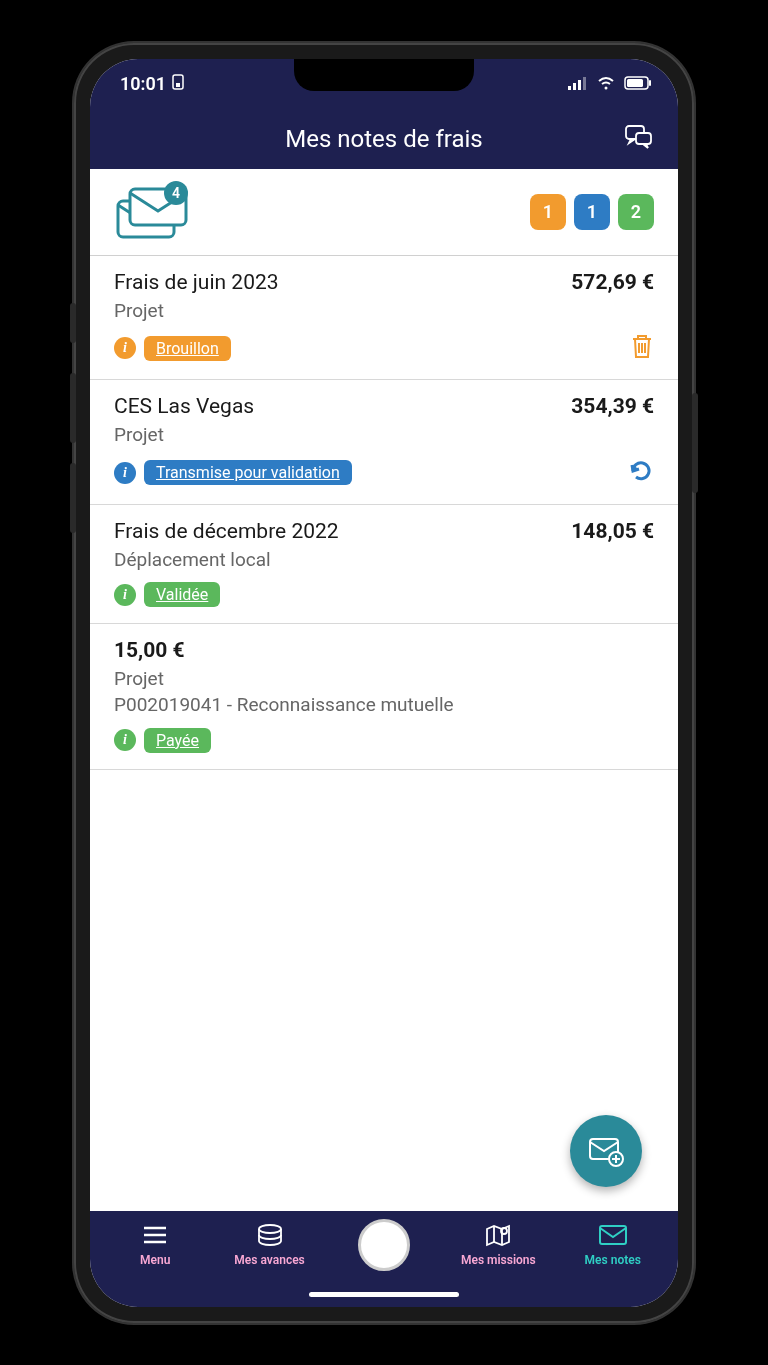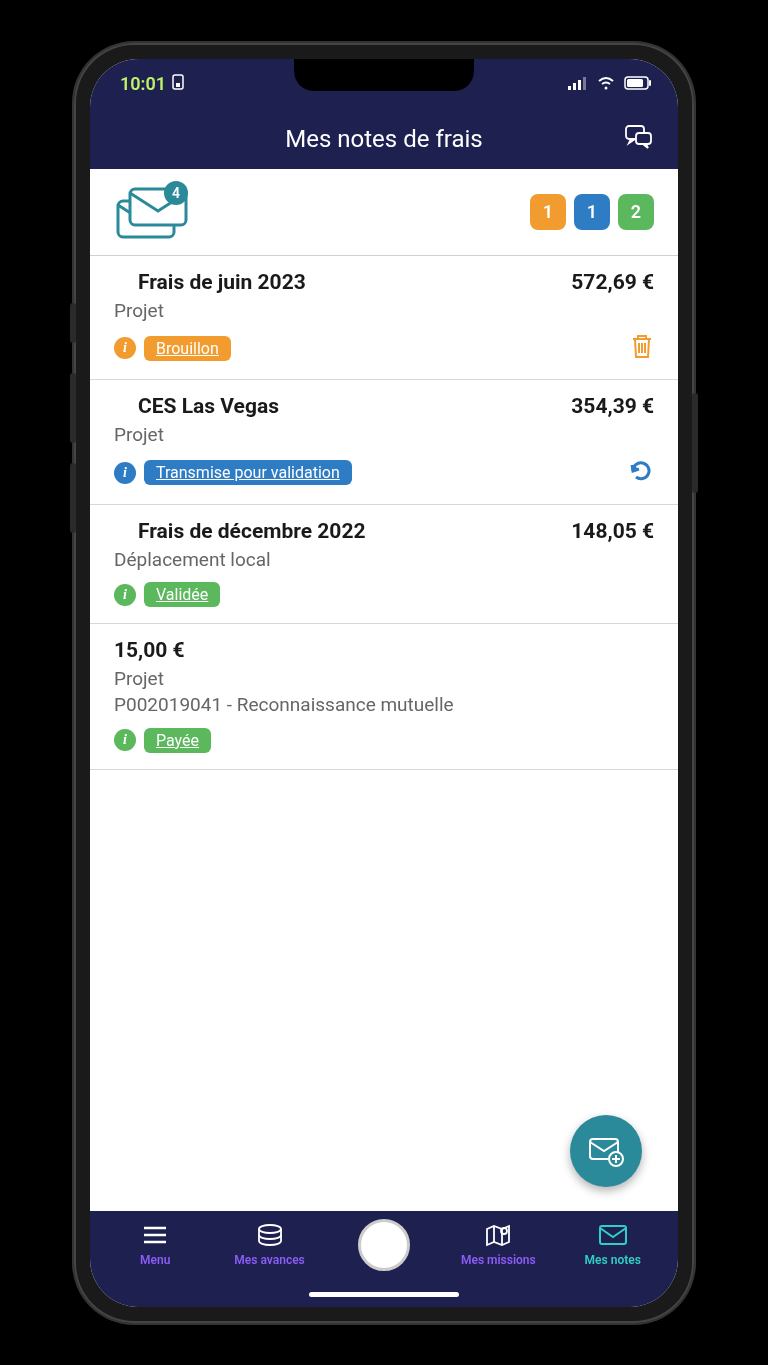--- a/index.html
+++ b/index.html
@@ -37,21 +37,21 @@
     left: 50%;
     transform: translateX(-50%);
     width: 180px;
     height: 32px;
     background: #000;
     border-radius: 0 0 20px 20px;
     z-index: 100;
   }
   .status-bar {
     background: #1e2050;
-    color: #bef264;
+    color: #ffffff;
     height: 50px;
     display: flex;
     align-items: center;
     justify-content: space-between;
     padding: 0 26px 0 30px;
     font-size: 18px;
     font-weight: 600;
   }
   .status-left { display: flex; align-items: center; gap: 6px; }
   .status-right { display: flex; align-items: center; gap: 8px; }
@@ -113,21 +113,21 @@
   .list-item {
     padding: 14px 24px 16px 24px;
     border-bottom: 1px solid #d8d8d8;
   }
   .item-header {
     display: flex;
     justify-content: space-between;
     align-items: baseline;
     margin-bottom: 4px;
   }
-  .item-title { font-size: 21px; font-weight: 700; color: #1a1a1a; margin-left: 24px; }
+  .item-title { font-size: 21px; font-weight: 400; color: #1a1a1a; }
   .item-amount { font-size: 21px; font-weight: 700; color: #1a1a1a; white-space: nowrap; }
   .item-sub { font-size: 19px; color: #666; line-height: 1.35; }
   .item-footer {
     display: flex;
     align-items: center;
     justify-content: space-between;
     margin-top: 10px;
   }
   .status-group { display: flex; align-items: center; gap: 8px; }
   .info-dot {
@@ -174,21 +174,21 @@
     align-items: flex-start;
     justify-content: space-around;
     padding: 10px 8px 0 8px;
     position: relative;
   }
   .nav-item {
     display: flex;
     flex-direction: column;
     align-items: center;
     gap: 4px;
-    color: #8b5cf6;
+    color: #f9a8d4;
     font-size: 12px;
     font-weight: 600;
     width: 90px;
   }
   .nav-item.active { color: #2fcfc4; }
   .nav-icon { height: 28px; display: flex; align-items: center; justify-content: center; }
   .camera-btn {
     width: 52px;
     height: 52px;
     border-radius: 50%;

